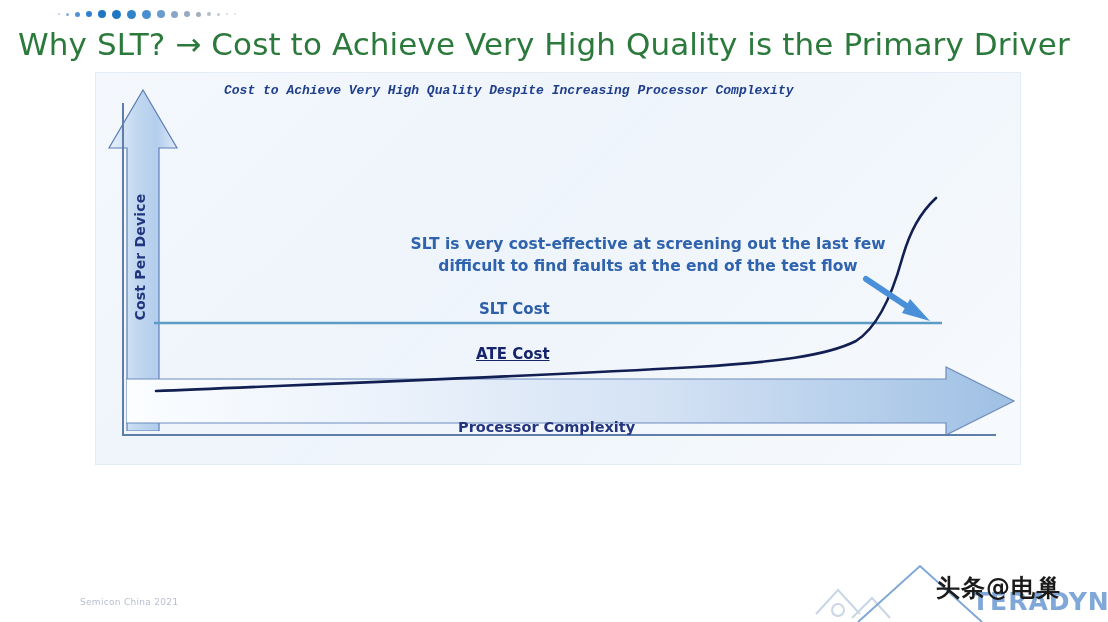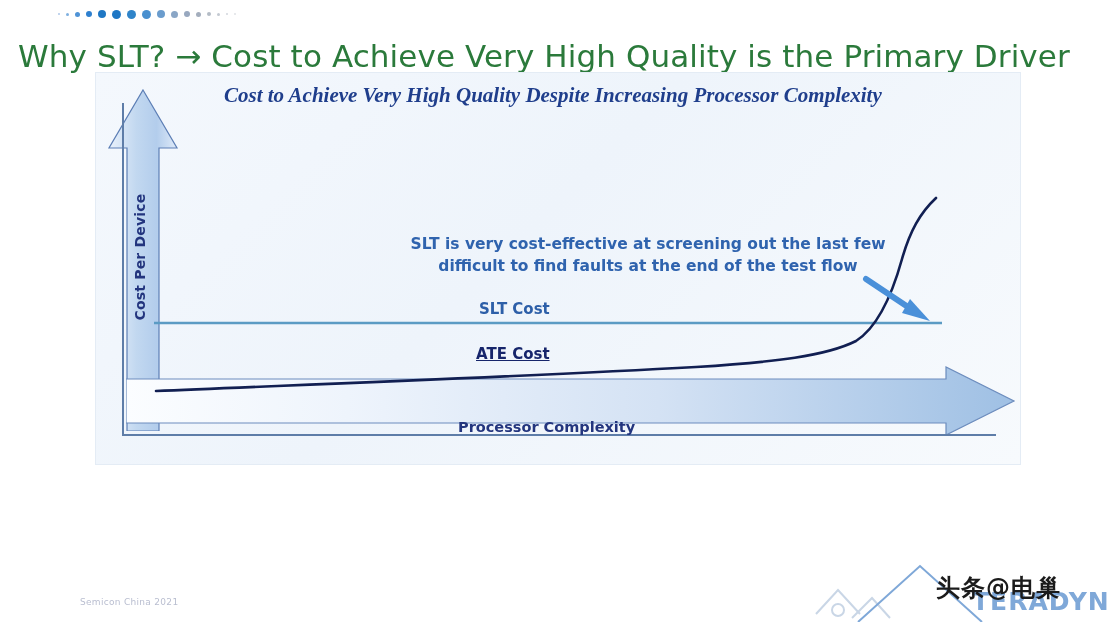--- a/index.html
+++ b/index.html
@@ -34,44 +34,43 @@
   #slide-title {
     position: absolute;
     left: 18px;
     top: 26px;
     font-size: 31px;
     font-weight: 400;
     color: #2b7a3b;
     letter-spacing: .1px;
     white-space: nowrap;
     font-family: "DejaVu Sans", sans-serif;
-    margin-top: 12px;
   }
 
   
   #chart-panel {
     position: absolute;
     left: 95px;
     top: 72px;
     width: 924px;
     height: 391px;
     background: linear-gradient(135deg, #f4f8fd 0%, #eef4fb 45%, #f7fafd 100%);
     border: 1px solid #e4ecf5;
   }
 
   #chart-title {
     position: absolute;
     left: 128px;
     top: 10px;
-    font-size: 21px;
+    font-size: 13px;
     font-weight: bold;
     font-style: italic;
     color: #1f3e8c;
     white-space: nowrap;
-    font-family: Liberation Serif, serif;
+    font-family: Liberation Mono, monospace;
   }
 
   
   #y-axis-label {
     position: absolute;
     left: -21px;
     top: 176px;
     width: 130px;
     text-align: center;
     transform: rotate(-90deg);

